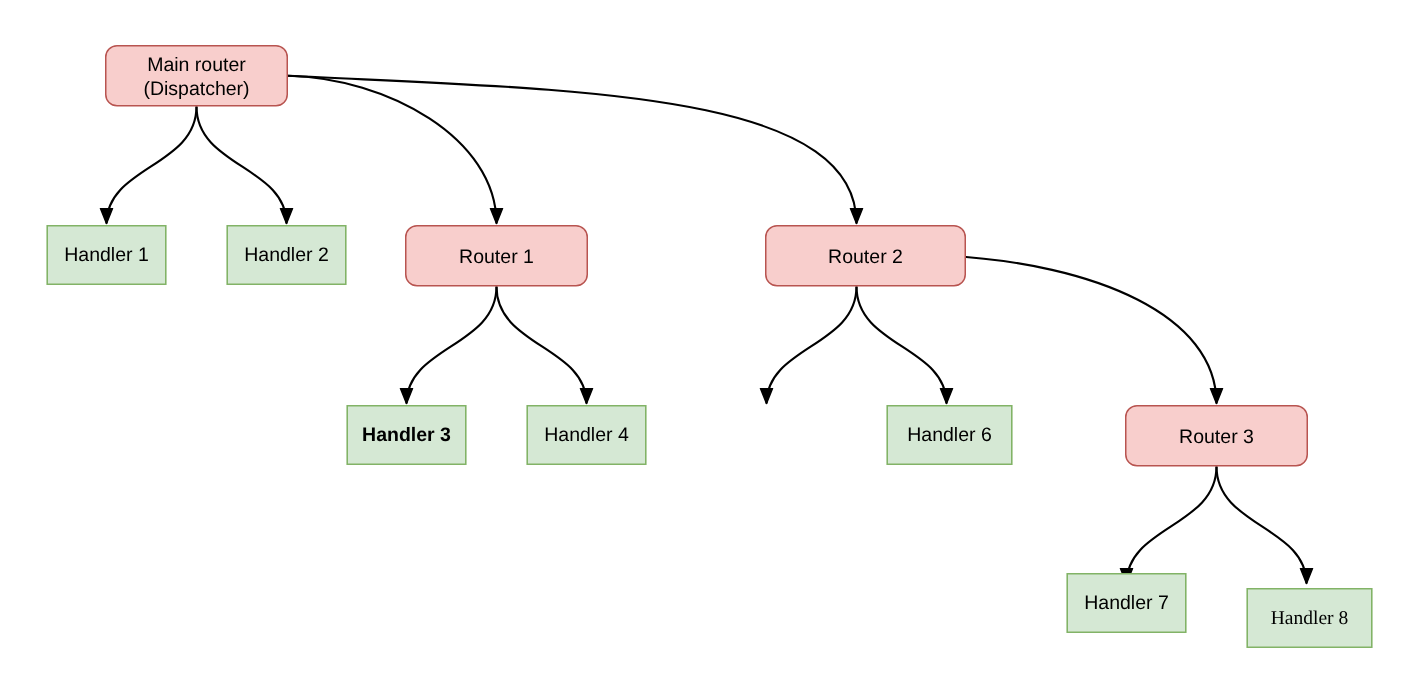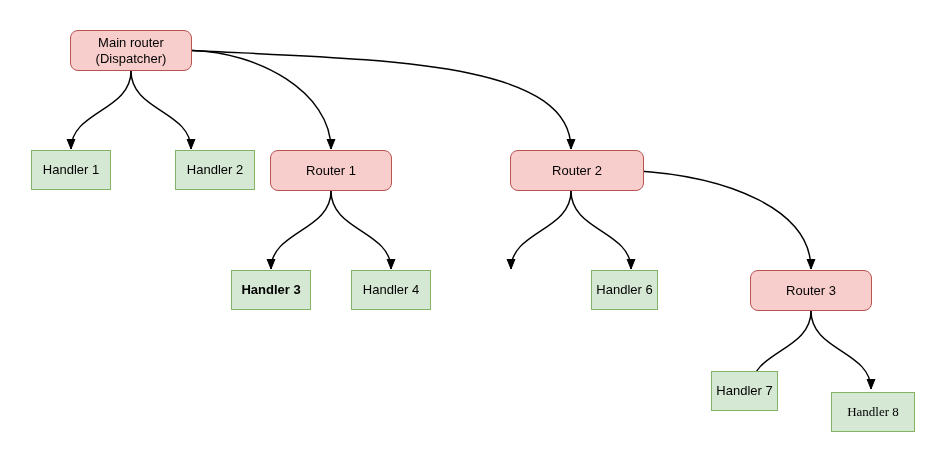--- a/index.html
+++ b/index.html
@@ -77,50 +77,50 @@
 
   <div class="node router" style="left:70px; top:30px; width:122px; height:41px;">
     <span>Main router
 (Dispatcher)</span>
   </div>
 
   <div class="node handler" style="left:31px; top:150px; width:80px; height:40px;">
     <span>Handler 1</span>
   </div>
 
-  <div class="node handler" style="left:151px; top:150px; width:80px; height:40px;margin-left:24px;">
+  <div class="node handler" style="left:151px; top:150px; width:80px; height:40px;">
     <span>Handler 2</span>
   </div>
 
   <div class="node router" style="left:270px; top:150px; width:122px; height:41px;justify-content:center;">
     <span>Router 1</span>
   </div>
 
   <div class="node router" style="left:510px; top:150px; width:134px; height:41px;">
     <span>Router 2</span>
   </div>
 
   <div class="node handler" style="left:231px; top:270px; width:80px; height:40px;font-weight:bold;">
     <span>Handler 3</span>
   </div>
 
   <div class="node handler" style="left:351px; top:270px; width:80px; height:40px;justify-content:center;">
     <span>Handler 4</span>
   </div>
 
 
-  <div class="node handler" style="left:591px; top:270px; width:67px; height:40px;">
+  <div class="node handler" style="left:591px; top:270px; width:84px; height:40px;">
     <span>Handler 6</span>
   </div>
 
   <div class="node router" style="left:750px; top:270px; width:122px; height:41px;">
     <span>Router 3</span>
   </div>
 
-  <div class="node handler" style="left:711px; top:371px; width:67px; height:40px;">
+  <div class="node handler" style="left:711px; top:382px; width:80px; height:40px;">
     <span>Handler 7</span>
   </div>
 
   <div class="node handler" style="left:831px; top:392px; width:84px; height:40px;font-family:Liberation Serif, serif;">
     <span>Handler 8</span>
   </div>
 
 </div>
 
 </body></html>

